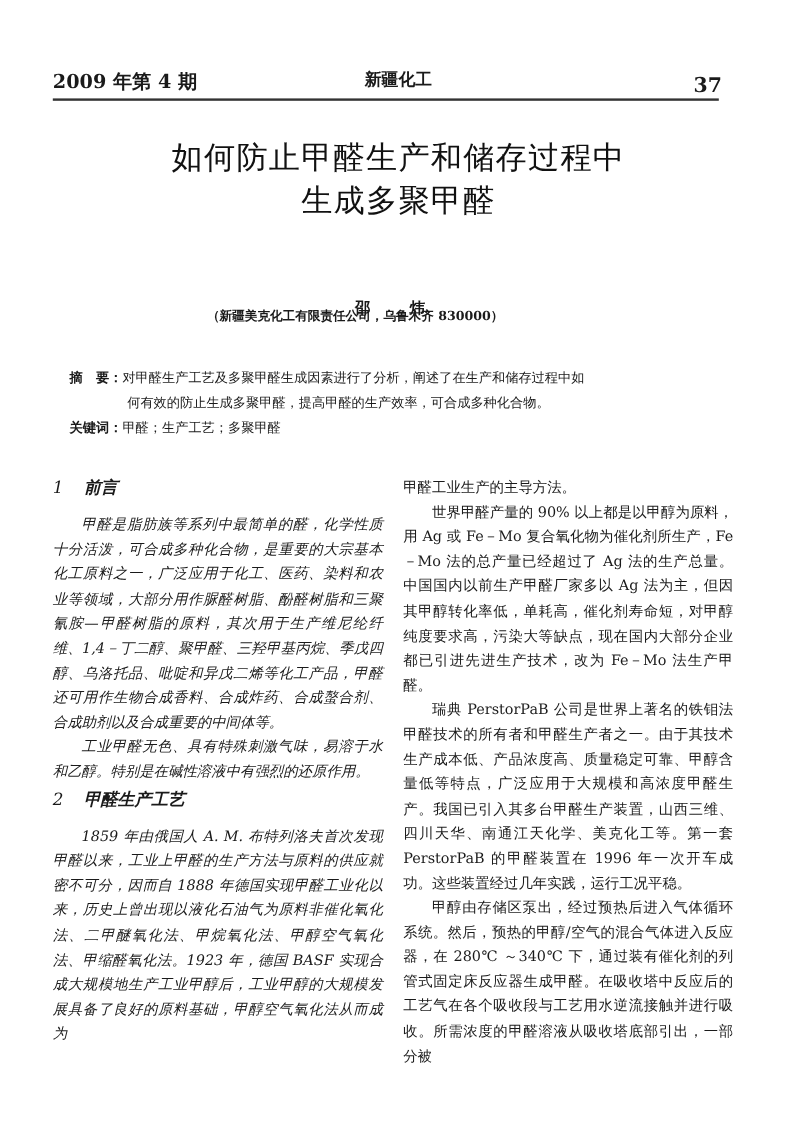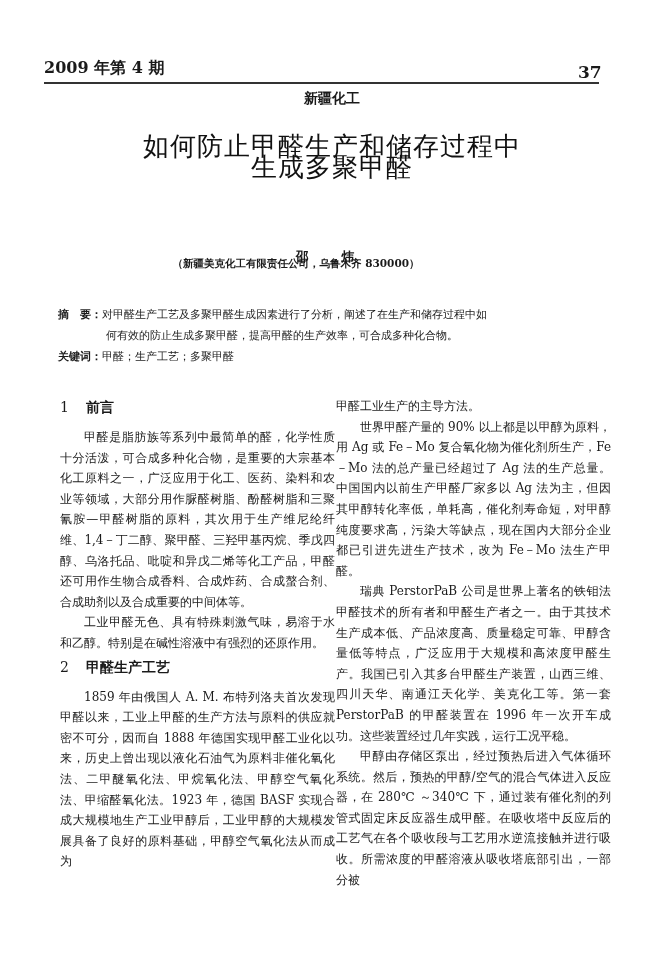--- a/index.html
+++ b/index.html
@@ -1,39 +1,39 @@
 <!DOCTYPE html>
 <html><head>
 <meta charset="utf-8">
 <style>
   html, body { margin: 0; padding: 0; background: #ffffff; }
   body { width: 664px; height: 953px; position: relative; overflow: hidden;
          font-family: "DejaVu Serif", serif; color: #1a1a1a; }
   .hdr { position: absolute; top: 58px; font-size: 15px; font-weight: bold; }
   .hdr-left { left: 44px; font-size: 16px; }
-  .hdr-center { left: 0; width: 664px; text-align: center; font-size: 14px; margin-top: 32px; }
+  .hdr-center { left: 0; width: 664px; text-align: center; font-size: 14px; }
   .hdr-right { left: 578px; font-size: 17px; top: 62px; }
   .hdr-rule { position: absolute; left: 44px; top: 82px; width: 555px; height: 1.5px; background: #333; }
 
   .title { position: absolute; left: 0; width: 664px; text-align: center;
            font-family: "DejaVu Sans", sans-serif; font-size: 26px; color: #111; letter-spacing: 1px; }
-  .title1 { top: 129px; }
+  .title1 { top: 114px; }
   .title2 { top: 150px; text-align: center; }
   .author { position: absolute; top: 208px; left: 0; width: 664px; text-align: center;
             font-size: 13px; font-weight: bold; letter-spacing: 14px; margin-top: 40px; }
   .affil { position: absolute; top: 257px; left: 0; width: 592px; text-align: center; font-size: 10.5px; font-weight: bold; }
 
   .abs { position: absolute; left: 58px; width: 545px; font-size: 11px; line-height: 21px; }
   .abs-1 { top: 304px; }
   .abs .lbl { font-weight: bold; font-family: "DejaVu Sans", sans-serif; }
   .abs-2 { top: 325px; left: 106px; }
   .kw { top: 346px; }
 
   .col { position: absolute; top: 396px; width: 275px; font-size: 12px; line-height: 20.6px; text-align: justify; }
-  .col-left { left: 60px; }
+  .col-left { left: 44px; font-style: italic; }
   .col-right { left: 336px; }
   .h2 { font-family: "DejaVu Sans", sans-serif; font-size: 14px; font-weight: bold; margin: 0 0 9px 0; height: 22px; line-height: 22px; }
   .h2 .num { font-family: "DejaVu Serif", serif; font-weight: normal; display: inline-block; width: 26px; }
   .para { margin: 0; text-indent: 2em; }
   .para.noindent { text-indent: 0; }
   .h2.second { margin-top: 2px; }
 </style>
 </head>
 <body>
 

